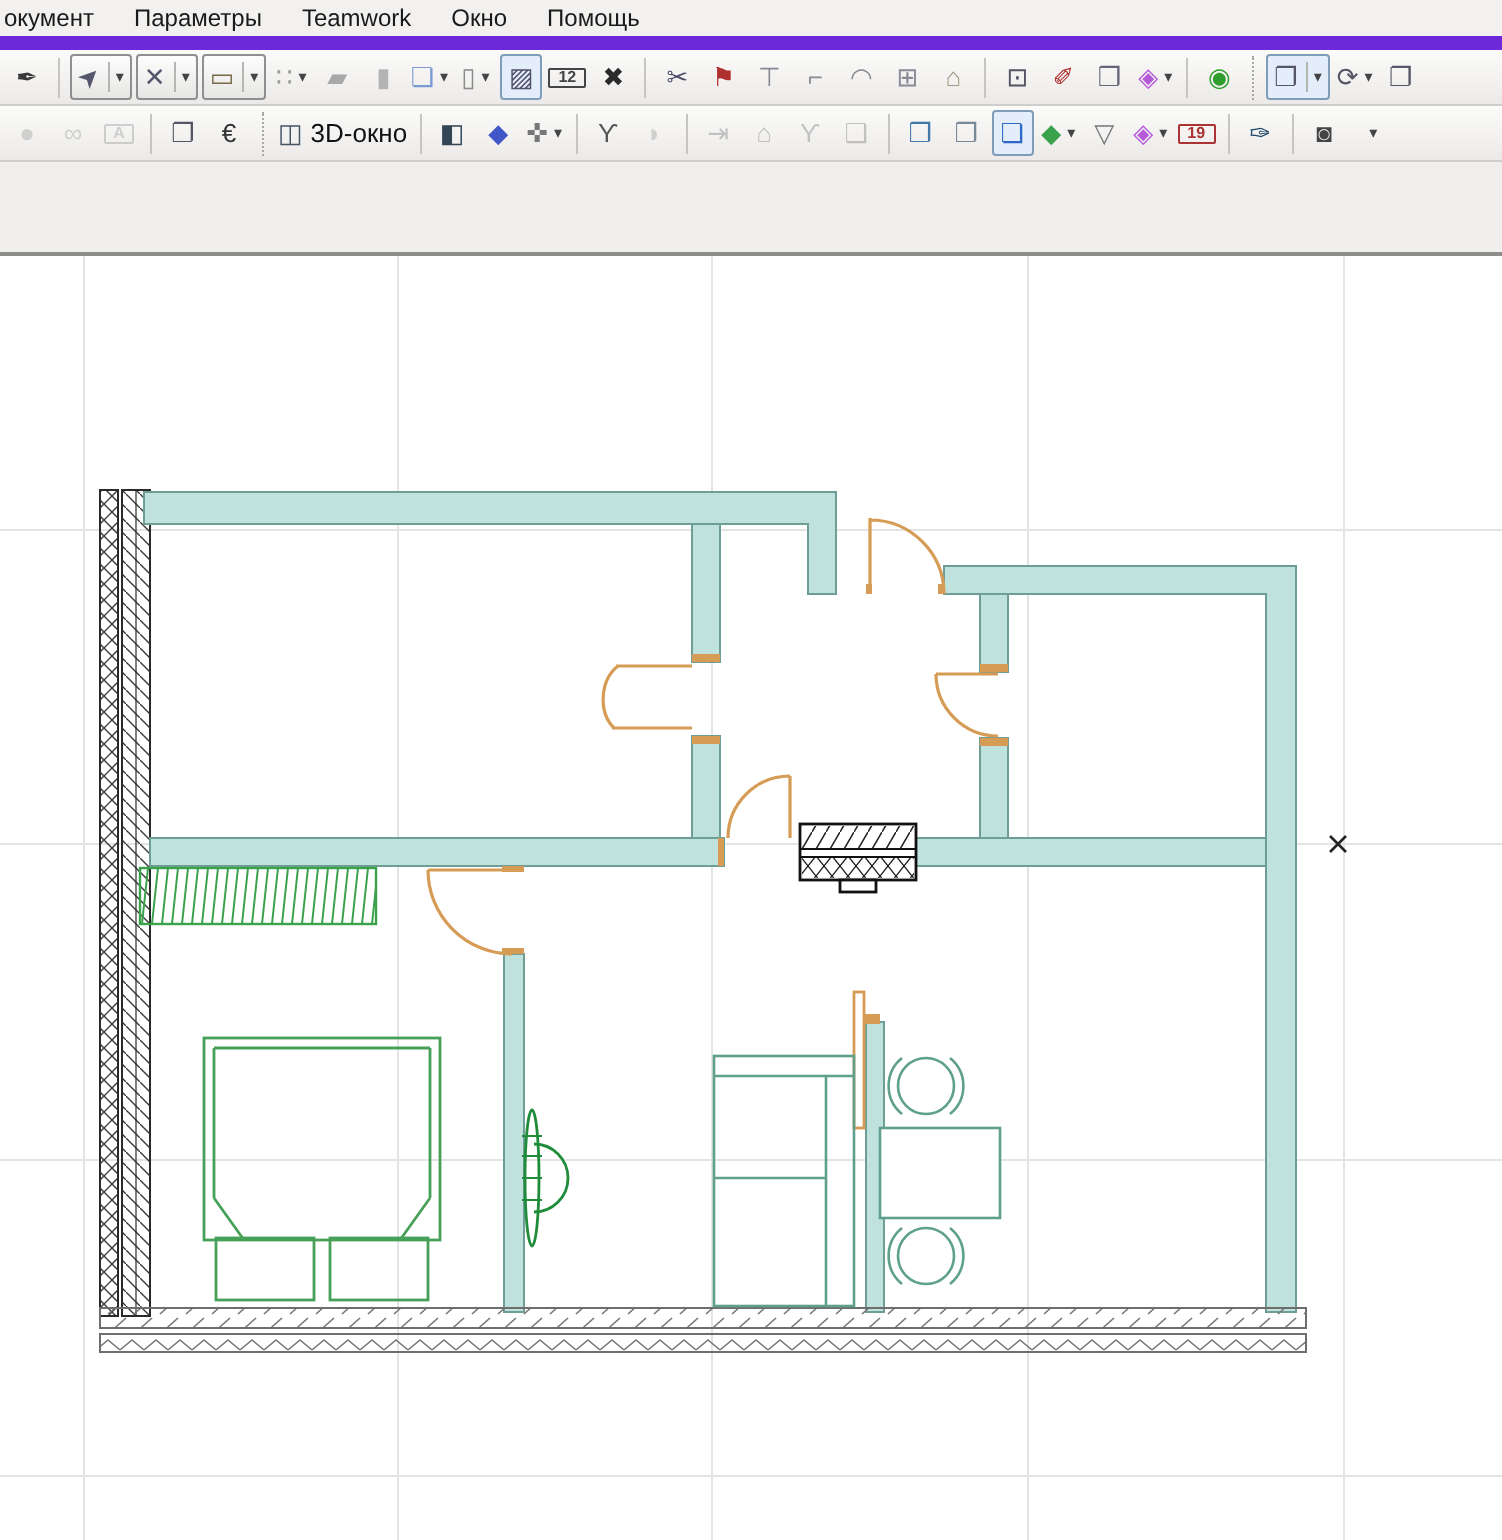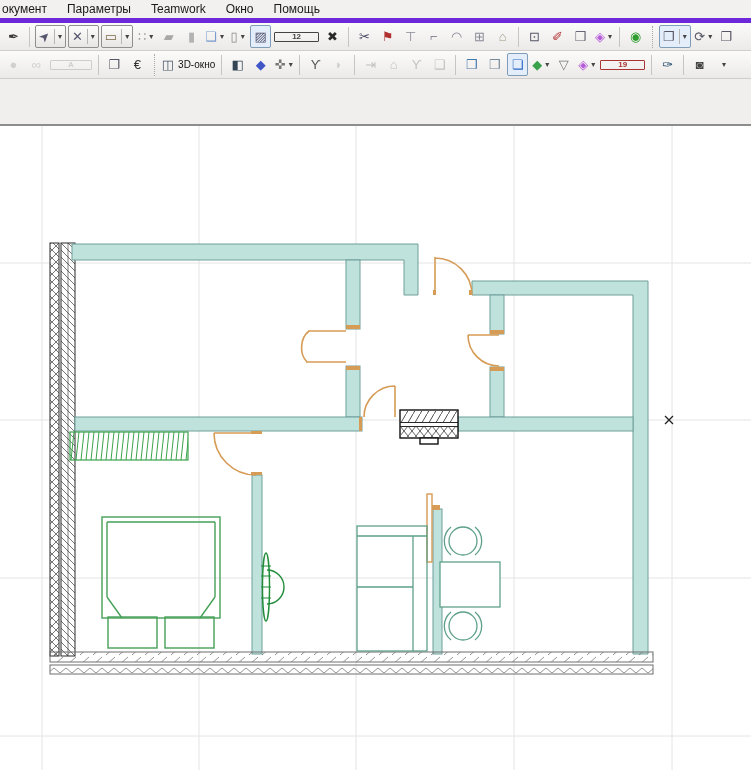--- a/index.html
+++ b/index.html
@@ -1,30 +1,30 @@
 <!DOCTYPE html>
 <html style="--canvas-bg: #ffffff; --grid: #e4e4e4; --wall-fill: #bfe3dc; --wall-stroke: #6f9e99; --door: #d69b55; --bed: #46a058; --furniture: #5ea08b; --radiator: #3aa24b; --plant: #1e8c38;"><head>
 <meta charset="utf-8">
 <style>
   html,body{margin:0;padding:0;width:751px;height:770px;overflow:hidden;
     font-family:"Liberation Sans", sans-serif;background:#fff;}
   
-  #menubar{height:18px;background:#f2f1f0;border-bottom:5px solid #6d28d9;
+  #menubar{height:18px;background:#f2f1f0;border-bottom:7px solid #6d28d9;
     display:flex;align-items:center;font-size:12px;color:#1a1a1a;}
   .mitem{padding:1px 10px 2px 10px;cursor:default;}
   .mitem:first-child{padding-left:2px;}
   .toolbar{height:27px;background:linear-gradient(#fbfbfa,#eceae8);
     border-bottom:1px solid #cfcecc;display:flex;align-items:center;padding-left:2px;}
   .tbtn{display:inline-flex;align-items:center;justify-content:center;
     min-width:19px;height:21px;margin:0 1px;border:1px solid transparent;border-radius:2px;}
   .tbtn .g{font-size:13px;line-height:1;}
   .tbtn .g.rot{display:inline-block;transform:rotate(-45deg);}
   .tbtn .g.txt{font-size:8px;font-weight:bold;line-height:1;}
-  .tbtn .g.txt.bordered{border:1px solid currentColor;padding:0px 17px;border-radius:1px;}
-  .tbtn .lbl{font-size:10px;margin-left:4px;color:#111;white-space:nowrap;}
+  .tbtn .g.txt.bordered{border:1px solid currentColor;padding:0px 4px;border-radius:1px;}
+  .tbtn .lbl{font-size:13px;margin-left:4px;color:#111;white-space:nowrap;}
   .tbtn .dd{font-size:8px;color:#444;margin-left:3px;}
   .tbtn.boxed{border:1px solid #8f8f8f;background:linear-gradient(#fdfdfd,#e7e6e4);
     padding:0 3px;}
   .tbtn.boxed .dd{border-left:1px solid #b5b5b3;padding-left:3px;margin-left:4px;height:15px;
     display:inline-flex;align-items:center;}
   .tbtn.pressed{border:1px solid #7f9db9;background:#e4eefa;}
   .tbtn.disabled{opacity:.55;filter:grayscale(1);}
   .sep{width:1px;height:20px;background:#c6c5c3;margin:0 4px;display:inline-block;}
   .dsep{width:0;height:22px;border-left:1px dotted #a8a8a6;margin:0 5px;display:inline-block;}
   #graypanel{height:45px;background:#f1efed;border-bottom:2px solid #8d8d8b;}

